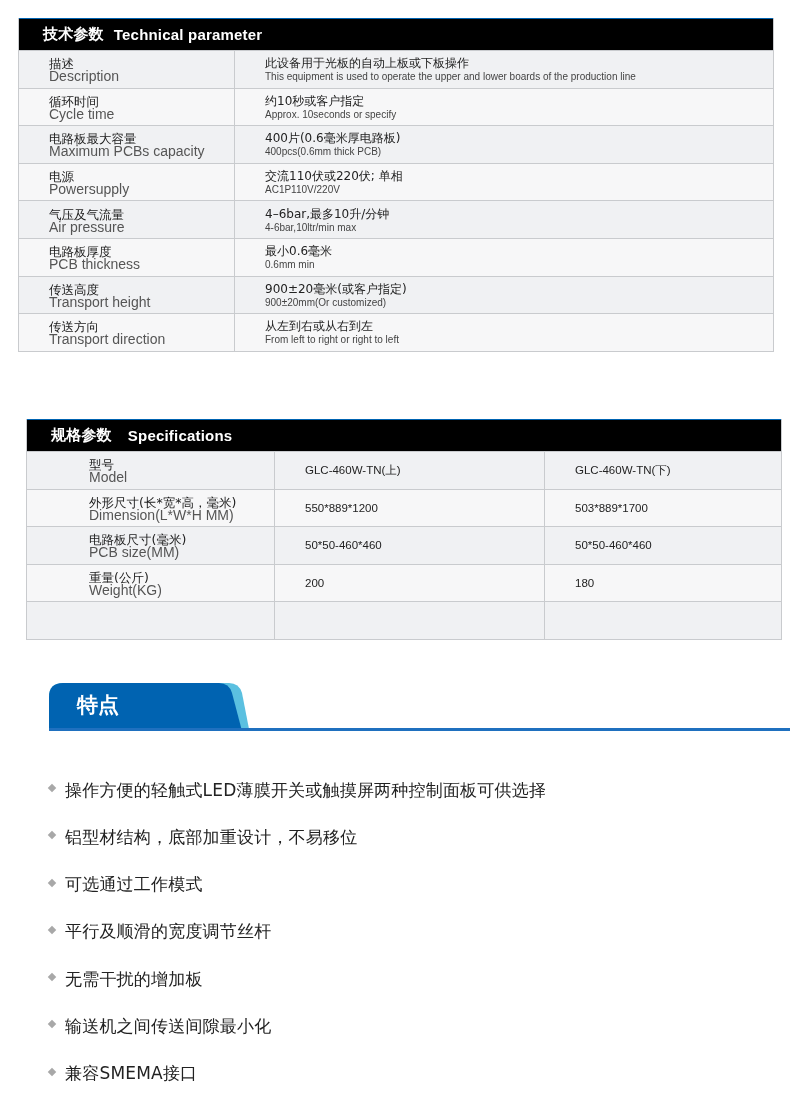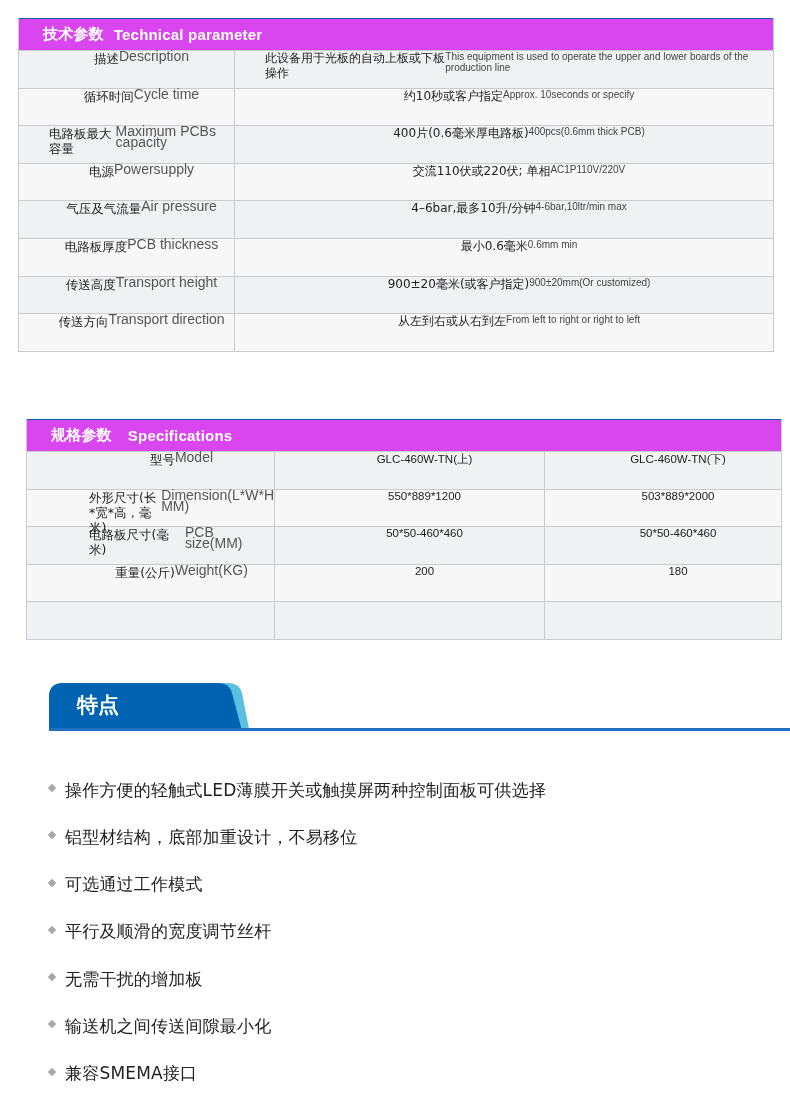--- a/index.html
+++ b/index.html
@@ -1,32 +1,32 @@
 <!DOCTYPE html>
 <html><head>
 <meta charset="utf-8">
 <style>
   * { box-sizing: border-box; margin: 0; padding: 0; }
   html, body { width: 790px; height: 1118px; background: #ffffff; overflow: hidden; }
   body { position: relative; font-family: "DejaVu Sans", "Liberation Sans", sans-serif; color: #222; }
 
   .panel { position: absolute; left: 18px; width: 756px; border: 1px solid #c9cbce; border-top: none; }
   .panel-header {
-    height: 32px; background: #d946ef; color: #fff;
+    height: 32px; background: #000000; color: #fff;
     display: flex; align-items: center; padding-left: 24px;
     font-weight: bold; font-size: 15px; letter-spacing: 0.2px;
     border-top: 1px solid #0063b1;
   }
   .panel-header .en { margin-left: 10px; font-family: "Liberation Sans", sans-serif; font-weight: bold; font-size: 15px; }
   .panel-header .en.wide { margin-left: 16px; }
 
   .row { display: flex; height: 37.6px; border-top: 1px solid #c9cbce; }
   .row:nth-child(odd) { background: #f0f1f3; }
   .row:nth-child(even) { background: #f7f7f8; }
-  .cell { display: flex; justify-content: center; padding-left: 30px; }
+  .cell { display: flex; flex-direction: column; justify-content: center; padding-left: 30px; }
   .cell + .cell { border-left: 1px solid #c9cbce; }
   .c1 { width: 215px; }
   .c-rest { flex: 1; }
   .cn { font-size: 12.5px; line-height: 15px; color: #1a1a1a; }
   .en-sm { font-family: "Liberation Sans", sans-serif; font-size: 14px; line-height: 11px; color: #555; }
   .val-cn { font-size: 12px; line-height: 15px; color: #222; }
   .val-en { font-family: "Liberation Sans", sans-serif; font-size: 10px; line-height: 11px; color: #444; }
   .val-single { font-family: "Liberation Sans", sans-serif; font-size: 11.5px; color: #222; }
 
   #t2 .row { height: 37.6px; padding-left: 32px; }
@@ -157,21 +157,21 @@
       </div>
       <div class="row">
         <div class="cell c1">
           <span class="cn">外形尺寸(长*宽*高，毫米)</span>
           <span class="en-sm">Dimension(L*W*H MM)</span>
         </div>
         <div class="cell c2">
           <span class="val-single">550*889*1200</span>
         </div>
         <div class="cell c3">
-          <span class="val-single">503*889*2000</span>
+          <span class="val-single">503*889*1700</span>
         </div>
       </div>
       <div class="row">
         <div class="cell c1">
           <span class="cn">电路板尺寸(毫米)</span>
           <span class="en-sm">PCB size(MM)</span>
         </div>
         <div class="cell c2">
           <span class="val-single">50*50-460*460</span>
         </div>

